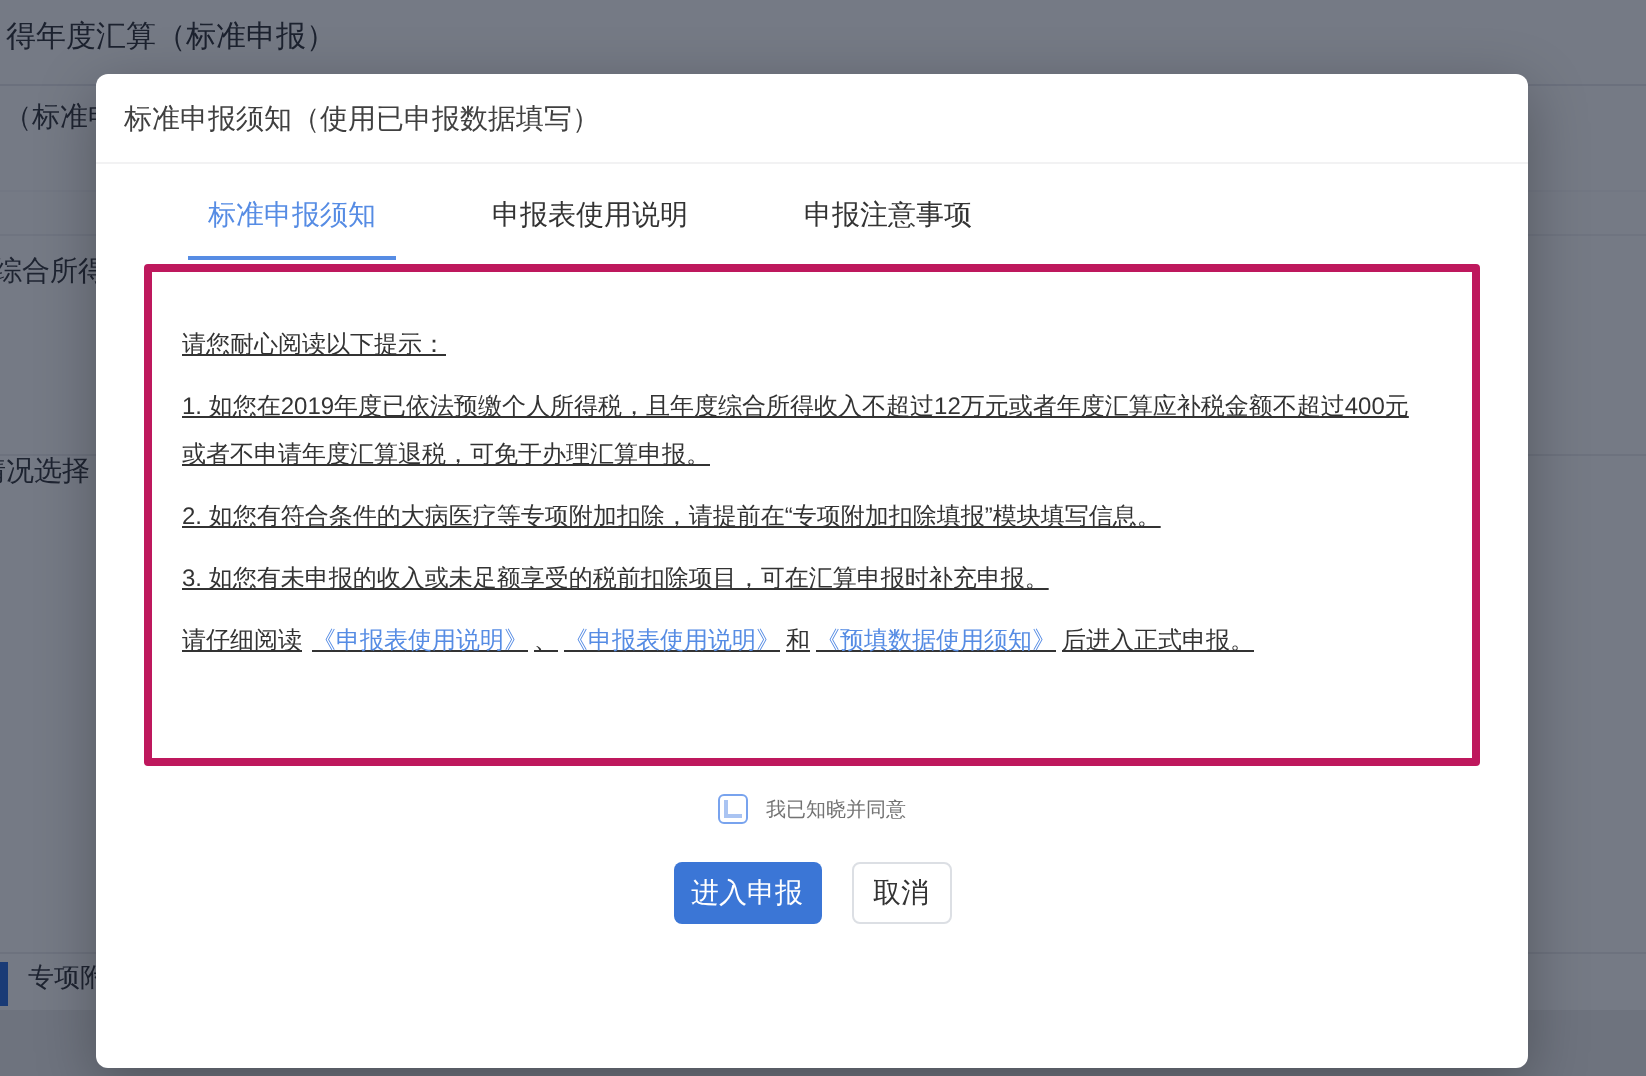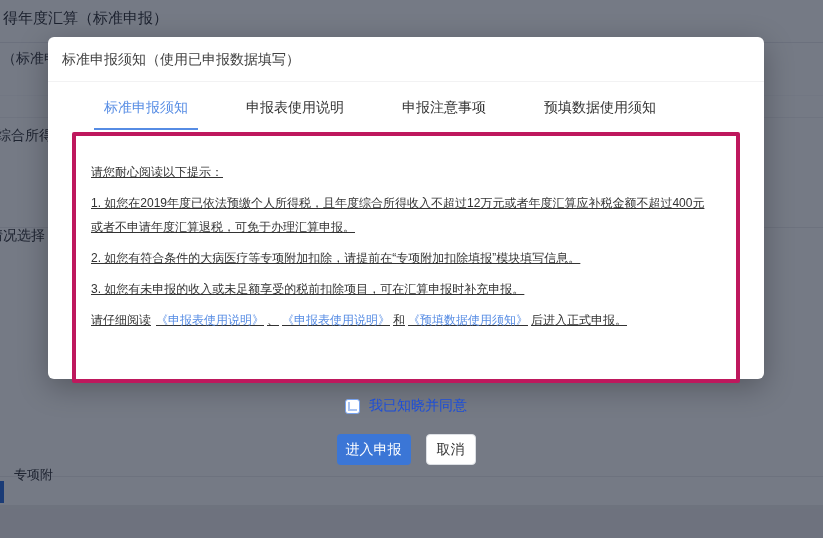--- a/index.html
+++ b/index.html
@@ -18,26 +18,26 @@
   .bg-line.l2 { top:95px;  background:#eef0f3; }
   .bg-line.l3 { top:117px; background:#e8eaee; }
   .bg-line.l4 { top:227px; background:#e3e5ea; }
   .bg-line.l5 { top:476px; background:#e3e5ea; }
   .bg-text { position:absolute; font-size:14px; color:#383c43; white-space:nowrap; }
   .bg-t1 { left:2px;  top:50px; }
   .bg-t2 { left:-3px; top:127px; }
   .bg-t3 { left:-11px; top:227px; }
   .bg-bottom-strip { position:absolute; left:0; top:505px; width:100%; height:33px; background:#e4e6ea; }
   .bg-tab-accent { position:absolute; left:0; top:481px; width:4px; height:22px; background:#2e6ed8; }
-  .bg-t4 { left:14px; top:466px; font-size:13px; }
+  .bg-t4 { left:14px; top:480px; font-size:13px; }
   
   .overlay { position:absolute; inset:0; background:rgba(10,16,35,0.54); }
   
   .modal {
-    position:absolute; left:48px; top:37px; width:716px; height:342px;
+    position:absolute; left:48px; top:37px; width:716px; height:497px;
     background:#fff; border-radius:6px;
     box-shadow:0 8px 30px rgba(0,0,0,0.28);
   }
   .modal-header {
     padding:14px 16px 12px 14px;
     font-size:14px; color:#404040;
     border-bottom:1px solid #f2f2f3;
   }
   .tabs { display:flex; padding-left:46px; margin-top:17px;gap:20px; }
   .tab {
@@ -60,21 +60,21 @@
   .agree-row { margin-top:14px; display:flex; align-items:center; justify-content:center; gap:9px; }
   .checkbox {
     width:15px; height:15px; background:#fff;
     border:1px solid #78a3ee; border-radius:3px;
     position:relative; cursor:pointer; flex:0 0 auto;
   }
   .checkbox::after {
     content:""; position:absolute; left:2px; bottom:2px; width:7px; height:7px;
     border-left:2px solid #aac4f2; border-bottom:2px solid #aac4f2;
   }
-  .agree-label { font-size:14px; color:#1d4ed8; }
+  .agree-label { font-size:10px; color:#737373; }
   .btn-row { margin-top:19px; display:flex; justify-content:center; gap:15px; }
   .btn {
     height:31px; font-size:14px; border-radius:4px; cursor:pointer;
     font-family:"Liberation Sans", sans-serif;
   }
   .btn-primary { background:var(--primary,#3b76d6); color:#fff; border:none; padding:0 9px; }
   .btn-cancel  { background:#fff; color:#333; border:1px solid #dcdfe4; padding:0 10px; }
 </style>
 </head>
 <body>
@@ -96,21 +96,20 @@
 
 <div class="overlay"></div>
 
 <div class="modal">
   <div class="modal-header">标准申报须知（使用已申报数据填写）</div>
 
   <div class="tabs">
     <div class="tab active">标准申报须知</div>
     <div class="tab">申报表使用说明</div>
     <div class="tab">申报注意事项</div>
-    <div class="tab">预填数据使用须知</div>
   </div>
 
   <div class="notice-box">
     <p>请您耐心阅读以下提示：</p>
     <p>1. 如您在2019年度已依法预缴个人所得税，且年度综合所得收入不超过12万元或者年度汇算应补税金额不超过400元或者不申请年度汇算退税，可免于办理汇算申报。</p>
     <p>2. 如您有符合条件的大病医疗等专项附加扣除，请提前在“专项附加扣除填报”模块填写信息。</p>
     <p>3. 如您有未申报的收入或未足额享受的税前扣除项目，可在汇算申报时补充申报。</p>
     <p><span>请仔细阅读</span><a class="doc-link">《申报表使用说明》</a><span>、</span><a class="doc-link">《申报表使用说明》</a><span>和</span><a class="doc-link">《预填数据使用须知》</a><span>后进入正式申报。</span></p>
   </div>
 

